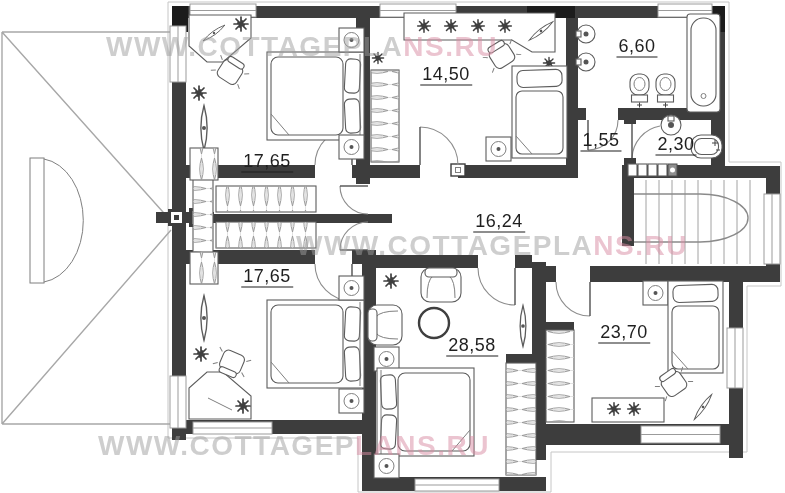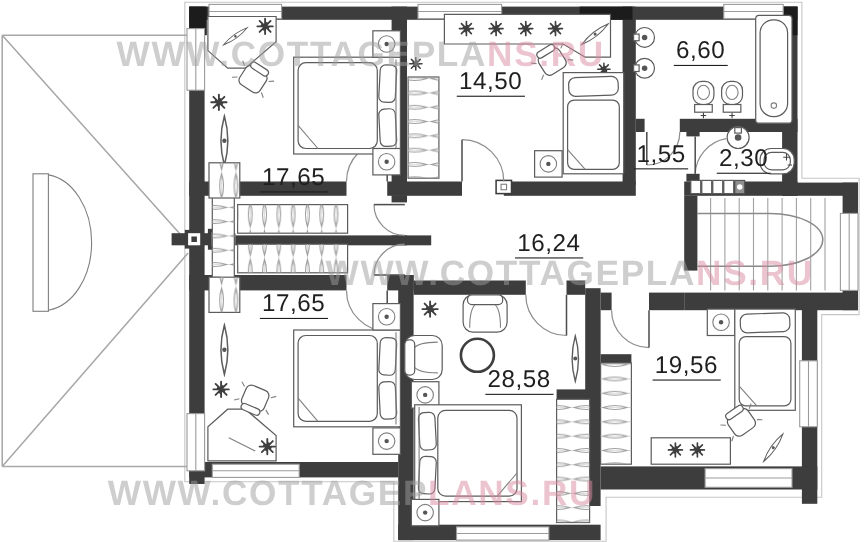--- a/index.html
+++ b/index.html
@@ -16,23 +16,23 @@
   .thin{fill:none;stroke:#7f7f7f;stroke-width:1;}
   .win{fill:#fff;stroke:#9b9b9b;stroke-width:1;}
   .winline{stroke:#9b9b9b;stroke-width:1;}
   .door{fill:none;stroke:#8d8d8d;stroke-width:1.1;}
   .leaf{stroke:#4f4f4f;stroke-width:1.4;}
   .tread{stroke:#a2a2a2;stroke-width:1;}
   .rail{fill:none;stroke:#8a8a8a;stroke-width:1.4;}
   .roofl{fill:none;stroke:var(--roof);stroke-width:1.4;}
   .contour{fill:none;stroke:#c6c6c6;stroke-width:1;}
   .room-label{position:absolute;transform:translate(-50%,-50%);white-space:nowrap;}
-  .room-label span{font-size:22px;letter-spacing:.5px;color:var(--label);
+  .room-label span{font-size:18px;letter-spacing:.5px;color:var(--label);
      border-bottom:1.4px solid var(--label);padding:0 2px 1px 2px;}
-  .wm{position:absolute;white-space:nowrap;font-weight:bold;font-size:32px;
+  .wm{position:absolute;white-space:nowrap;font-weight:bold;font-size:28px;
       letter-spacing:1.5px;opacity:.5;pointer-events:none;}
   .wm .g{color:var(--wm-gray);}
   .wm .p{color:var(--wm-pink);}
 </style>
 </head>
 <body>
 
 <div id="stage">
 <svg id="plan-svg" width="785" height="493" viewBox="0 0 785 493">
   <defs>
@@ -312,18 +312,18 @@
 </svg>
 
 <div class="room-label" style="left:267px;top:161px"><span>17,65</span></div>
 <div class="room-label" style="left:446px;top:74px"><span>14,50</span></div>
 <div class="room-label" style="left:637px;top:46px"><span>6,60</span></div>
 <div class="room-label" style="left:601px;top:140px"><span>1,55</span></div>
 <div class="room-label" style="left:676px;top:144px"><span>2,30</span></div>
 <div class="room-label" style="left:499px;top:221px"><span>16,24</span></div>
 <div class="room-label" style="left:267px;top:276px"><span>17,65</span></div>
 <div class="room-label" style="left:472px;top:345px"><span>28,58</span></div>
-<div class="room-label" style="left:624px;top:332px"><span>19,56</span></div>
+<div class="room-label" style="left:624px;top:332px"><span>23,70</span></div>
 
 <div class="wm" style="left:106px;top:31px"><span class="g">WWW.COTTAGEPLA</span><span class="p">NS.RU</span></div>
 <div class="wm" style="left:296px;top:230px"><span class="g">WWW.COTTAGEPLA</span><span class="p">NS.RU</span></div>
 <div class="wm" style="left:98px;top:430px"><span class="g">WWW.COTTAGEP</span><span class="p">LANS.RU</span></div>
 </div>
 
 </body></html>

